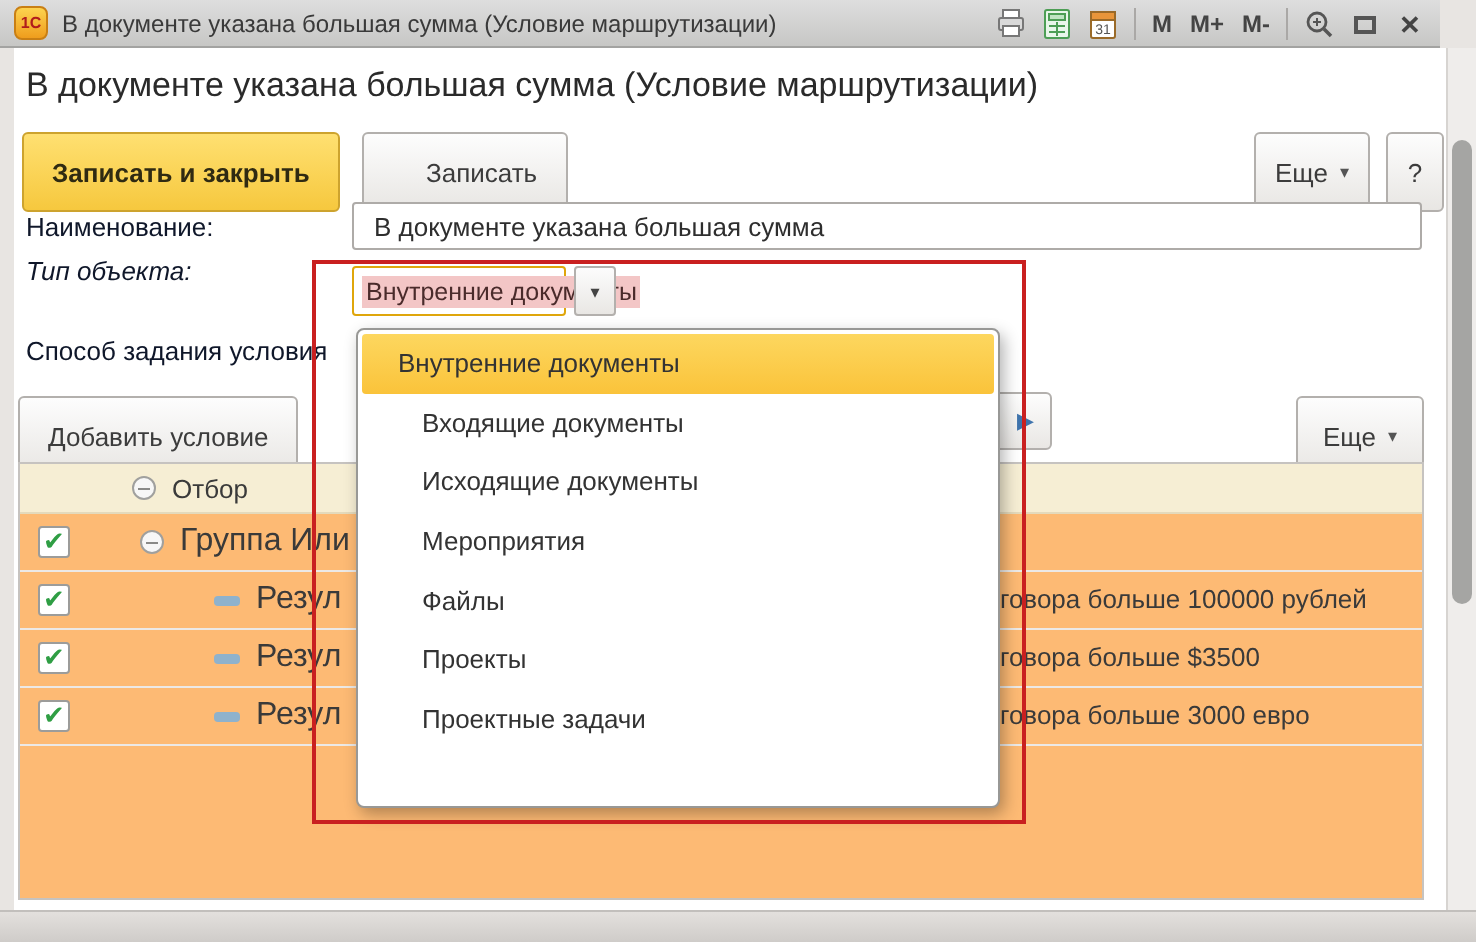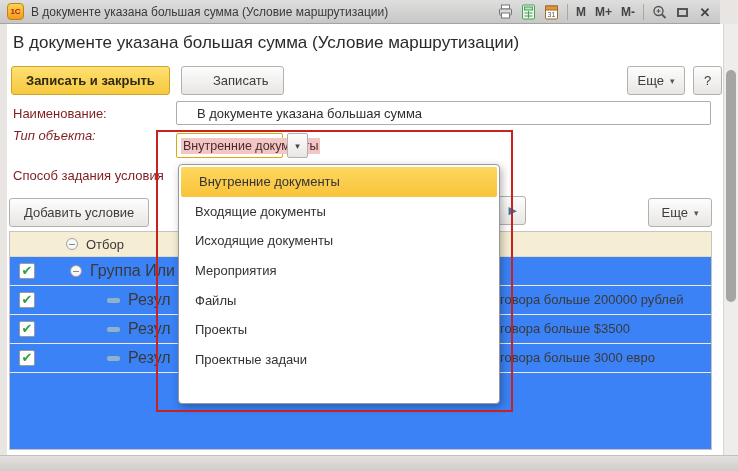--- a/index.html
+++ b/index.html
@@ -20,57 +20,57 @@
     color:#4c4c4c; font-size:12px; border-radius:3px; }
   .tb-sep { width:1px; height:16px; background:#aaa8a6; margin:0 2px; }
   .tb-mem { font-size:12px; color:#444; font-weight:bold; width:auto; padding:0 3px; }
   .maxi { width:11px; height:9px; border:2px solid #555; }
   .closex { font-size:13px; color:#444; font-weight:bold; }
 
   
   .content { position:absolute; left:7px; top:24px; width:716px; height:431px; background:#fff; }
   .page-title { position:absolute; left:6px; top:9px; font-size:17px; color:#2a2a2a; white-space:nowrap; }
 
-  .btn { display:inline-flex; align-items:center; justify-content:center; height:29px;
+  .btn { display:inline-flex; align-items:center; justify-content:center; height:40px;
     border:1px solid #b3b0ad; border-radius:3px; background:linear-gradient(#fdfdfd,#e8e6e3);
     font-size:13px; color:#3c3c3c; padding:0 14px; white-space:nowrap; }
   .btn-yellow { background:linear-gradient(#ffe071,#f6c83e); border:1px solid #cda32e;
     font-weight:bold; color:#2f2a12; }
   .arrow-sm { font-size:9px; margin-left:6px; color:#555; }
 
   .btn-save-close { position:absolute; left:4px; top:42px; }
   .btn-save { position:absolute; left:174px; top:42px;padding-left:31px; }
   .btn-more-top { position:absolute; left:620px; top:42px; width:58px; }
   .btn-help { position:absolute; left:686px; top:42px; width:29px; padding:0; }
 
-  .fld-label { position:absolute; left:6px; font-size:13px; color:#7f1d1d; white-space:nowrap; }
+  .fld-label { position:absolute; left:6px; font-size:13px; color:#0f172a; white-space:nowrap; }
   .input-name { position:absolute; left:169px; top:77px; width:535px; height:24px;
     border:1px solid #aeaba8; border-radius:2px; font-size:13px; color:#2e2e2e;
-    padding:0 20px; font-family:"Liberation Sans",sans-serif; background:#fff; }
+    padding:0 10px; font-family:"Liberation Sans",sans-serif; background:#fff; }
 
   .combo-field { position:absolute; left:169px; top:109px; width:107px; height:25px;
     border:1px solid #dfa60b; border-radius:2px; background:#fff;
     display:flex; align-items:center; padding-left:4px; }
   .combo-text { font-size:12.5px; color:#4a2b2b; background:#f3c6c6; padding:1px 2px; white-space:nowrap; }
   .combo-arrow-btn { position:absolute; left:280px; top:109px; width:21px; height:25px;
     border:1px solid #b3b0ad; border-radius:2px; background:linear-gradient(#fcfcfc,#e9e7e4);
     display:flex; align-items:center; justify-content:center; font-size:9px; color:#444; }
 
   .method-label { top:144px; }
 
   .btn-add { position:absolute; left:2px; top:174px; }
   .btn-partial { position:absolute; left:481px; top:172px; width:38px; height:29px;
     border:1px solid #b3b0ad; border-radius:3px; background:linear-gradient(#fdfdfd,#e9e7e4);
     display:flex; align-items:center; justify-content:flex-end; padding-right:8px;
     color:#3f74ad; font-size:11px; z-index:1; }
   .btn-more-filter { position:absolute; left:641px; top:174px; width:64px; }
 
   
   .ftable { position:absolute; left:2px; top:207px; width:703px; height:219px;
-    border:1px solid #c6c3c0; background:#3b82f6; }
+    border:1px solid #c6c3c0; background:#fdba74; }
   .ft-header { position:relative; height:25px; background:#f6eed4; border-bottom:1px solid #e4dabc;
     display:flex; align-items:center; }
   .ft-header .minus-circle { margin-left:56px; }
   .ft-header-label { margin-left:8px; font-size:13px; color:#3a3a3a; }
   .ft-row { position:relative; height:29px; border-bottom:1px solid #ece9e6;
     display:flex; align-items:center; }
   .cbx { position:absolute; left:9px; top:6px; width:16px; height:16px;
     border:1px solid #9c9c9a; border-radius:2px; background:#fff;
     display:flex; align-items:center; justify-content:center; }
   .cbx span { color:#2f9e44; font-size:13px; line-height:1; margin-top:-2px; }
@@ -79,21 +79,21 @@
   .minus-circle::after { content:""; position:absolute; left:2px; right:2px; top:5px; height:1px; background:#8a8a88; }
   .row-group .minus-circle { margin-left:60px; }
   .row-label { margin-left:8px; font-size:16px; color:#3a3a3a; white-space:nowrap; }
   .dash-ic { width:13px; height:5px; border-radius:2px; background:#8fb2cc; margin-left:97px; flex:0 0 auto; }
   .right-frag { position:absolute; left:490px; top:6px; font-size:13px; color:#3a3a3a; white-space:nowrap; }
 
   
   .dropdown { position:absolute; left:171px; top:140px; width:322px; height:240px;
     background:#fff; border:1px solid #98severa9896; border:1px solid #989896; border-radius:4px;
     box-shadow:2px 3px 8px rgba(0,0,0,0.3); z-index:5; padding-top:2px; }
-  .dd-item { height:29.6px; display:flex; align-items:center; padding-left:16px;
+  .dd-item { height:29.6px; display:flex; align-items:center; padding-left:32px;
     font-size:13px; color:#333; white-space:nowrap; }
   .dd-item.sel { background:linear-gradient(#fdd75f,#fac33a); border-radius:2px; margin:0 2px; padding-left:18px; }
 
   
   .red-rect { position:absolute; left:149px; top:106px; width:357px; height:282px;
     border:2px solid #c92020; z-index:6; pointer-events:none; }
 
   
   .scroll-track { position:absolute; left:723px; top:24px; width:15px; height:431px;
     background:#efedeb; border-left:1px solid #d7d4d1; }
@@ -204,21 +204,21 @@
         <div class="row-label">Группа Или</div>
         <div class="right-frag"></div>
       </div>
 
       <div class="ft-row">
         <div class="cbx">
             <span>✔</span>
           </div>
         <div class="dash-ic"></div>
         <div class="row-label">Резул</div>
-        <div class="right-frag">говора больше 200000 рублей</div>
+        <div class="right-frag">говора больше 100000 рублей</div>
       </div>
 
       <div class="ft-row">
         <div class="cbx">
             <span>✔</span>
           </div>
         <div class="dash-ic"></div>
         <div class="row-label">Резул</div>
         <div class="right-frag">говора больше $3500</div>
       </div>

